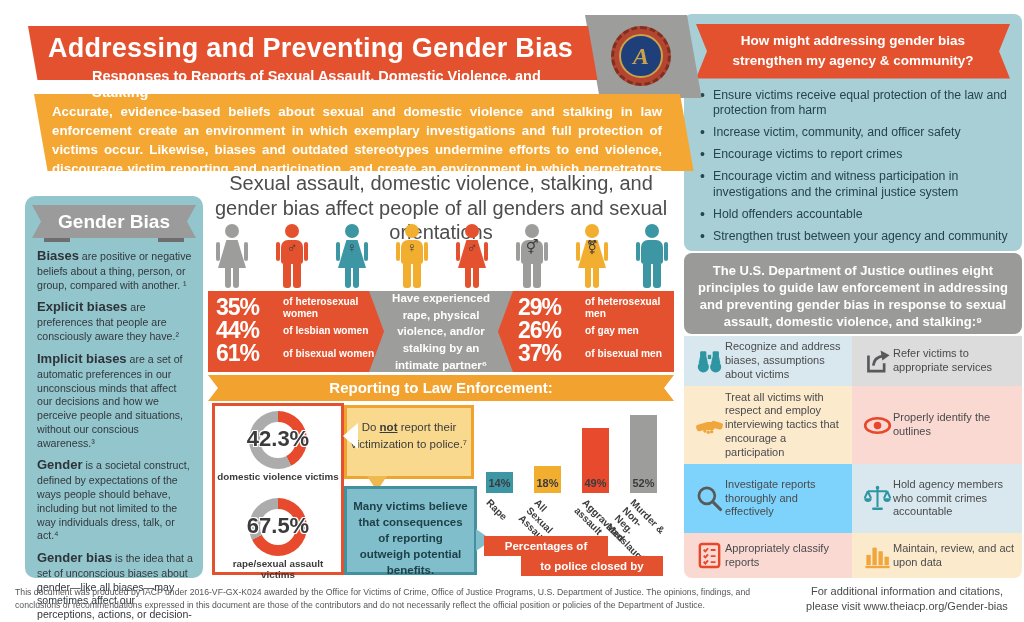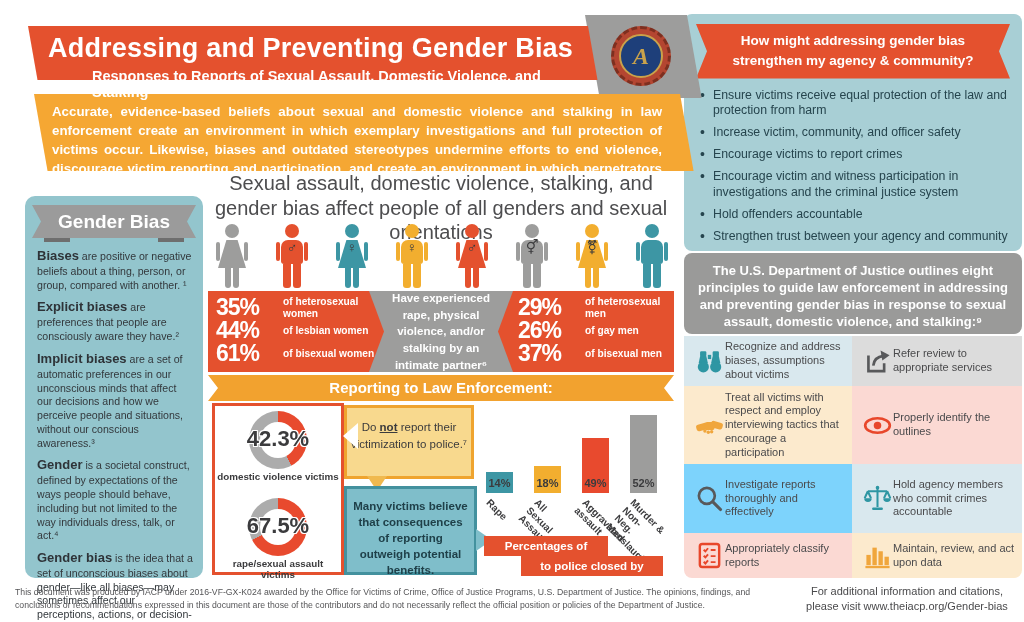--- a/index.html
+++ b/index.html
@@ -330,21 +330,21 @@
         <div class="bar-cat">Rape</div>
       </div>
         <div class="bar-slot">
         <div class="bar" style="background: rgb(242, 174, 47); height: 27px;">
           <span class="bar-val">18%</span>
         </div>
         <div class="bar-cat">All Sexual
 Assault</div>
       </div>
         <div class="bar-slot">
-        <div class="bar" style="background: rgb(232, 74, 46); height: 55px;">
+        <div class="bar" style="background: rgb(232, 74, 46); height: 65px;">
           <span class="bar-val">49%</span>
         </div>
         <div class="bar-cat">Aggravated
 assault</div>
       </div>
         <div class="bar-slot">
         <div class="bar" style="background: rgb(157, 157, 156); height: 78px;">
           <span class="bar-val">52%</span>
         </div>
         <div class="bar-cat">Murder &amp; Non-
@@ -375,21 +375,21 @@
       <span class="cell-text">Recognize and address biases, assumptions about victims</span>
     </div>
       <div class="cell" style="background: rgb(220, 220, 220);">
       <span class="cell-icon" style="color: rgb(88, 89, 91);">
           <svg viewBox="0 0 24 24">
             <path d="M4.5 7v13h13v-6.5" fill="none" stroke="currentColor" stroke-width="2.2"></path>
             <path d="M8.5 15.5c.4-5 3.2-7.6 8.5-8.2" fill="none" stroke="currentColor" stroke-width="2.2"></path>
             <path d="M14.5 2.8l7.5 4-6 4.4z" fill="currentColor"></path>
           </svg>
         </span>
-      <span class="cell-text">Refer review to appropriate services</span>
+      <span class="cell-text">Refer victims to appropriate services</span>
     </div>
       <div class="cell" style="background: rgb(252, 234, 205);">
       <span class="cell-icon" style="color: rgb(240, 166, 60);">
           <svg viewBox="0 0 24 24">
             <g fill="currentColor">
               <rect x="1" y="10.5" width="10" height="5.5" rx="2" transform="rotate(-16 6 13.2)"></rect>
               <rect x="13" y="9" width="10" height="5.5" rx="2" transform="rotate(16 18 11.7)"></rect>
               <rect x="8" y="9.2" width="8.2" height="6.6" rx="2.2"></rect>
               <circle cx="8.2" cy="16.6" r="1.4"></circle>
               <circle cx="11" cy="17.6" r="1.4"></circle>

